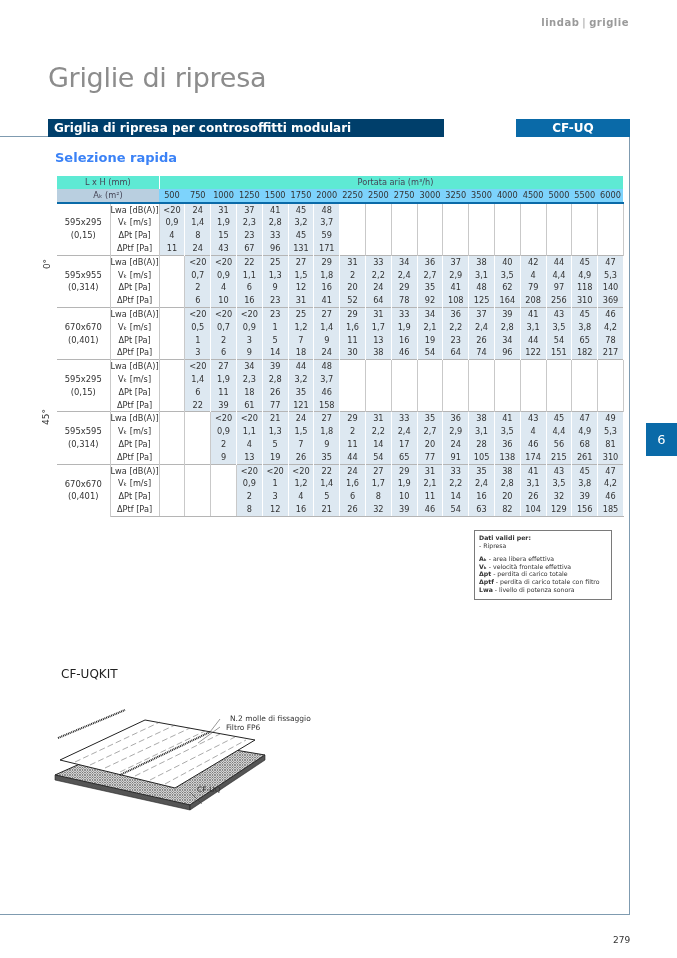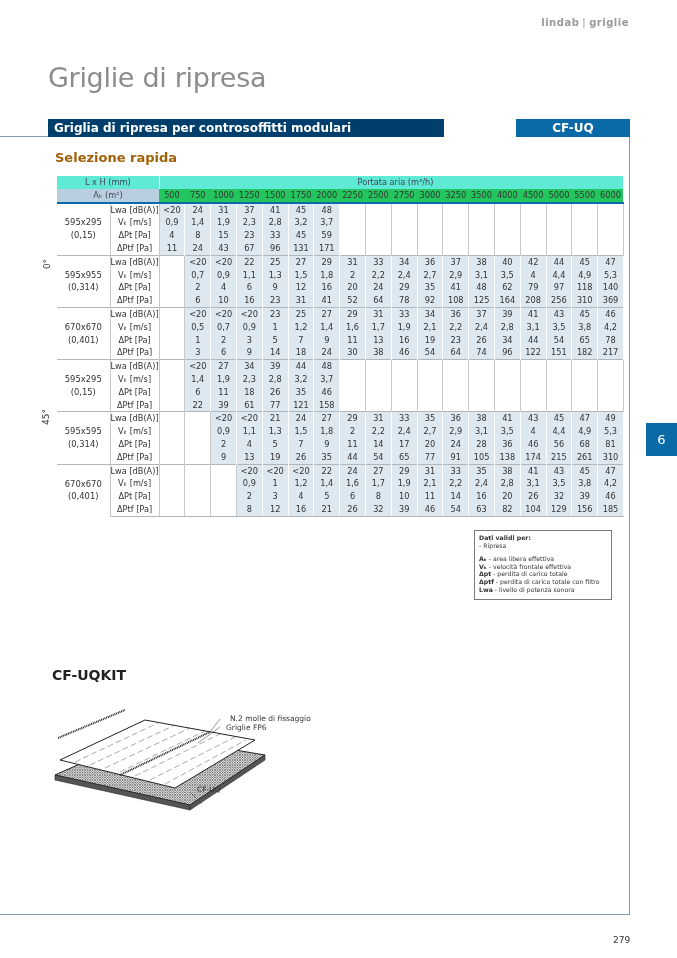--- a/index.html
+++ b/index.html
@@ -5,37 +5,37 @@
   html, body { margin:0; padding:0; }
   body { width:677px; height:958px; position:relative; background:#ffffff; font-family:"DejaVu Sans", sans-serif; color:#333; overflow:hidden; }
   .brand { position:absolute; top:17px; right:48px; font-size:10px; font-weight:bold; color:#9a9a9a; letter-spacing:0.5px; }
   .brand .sep { font-weight:normal; margin:0 3px; }
   .page-title { position:absolute; top:62px; left:48px; font-size:27px; color:#8c8c8c; font-weight:normal; letter-spacing:-0.3px; }
   .frame-top { position:absolute; top:136px; left:0; width:48px; height:1px; background:#7f9bb0; }
   .frame { position:absolute; top:119px; left:48px; width:581px; height:795px; border-right:1px solid #7f9bb0; }
   .frame-bottom { position:absolute; top:914px; left:0; width:630px; height:1px; background:#7f9bb0; }
   .section-bar { position:absolute; top:119px; left:48px; width:396px; height:18px; background:#003f6b; color:#fff; font-weight:bold; font-size:12px; line-height:18px; padding-left:6px; box-sizing:border-box; }
   .section-code { position:absolute; top:119px; left:516px; width:114px; height:18px; background:#0a6aa8; color:#fff; font-weight:bold; font-size:12px; line-height:18px; text-align:center; }
-  .subtitle { position:absolute; top:150px; left:55px; font-size:13px; font-weight:bold; color:#a16207; }
+  .subtitle { position:absolute; top:150px; left:55px; font-size:13px; font-weight:bold; color:#3b82f6; }
   table.sel { position:absolute; top:176px; left:57px; border-collapse:collapse; font-size:8.2px; color:#333; table-layout:fixed; }
   table.sel td, table.sel th { padding:0; height:12.8px; line-height:12.8px; text-align:center; font-weight:normal; white-space:nowrap; }
   th.h1 { background:#5eead4; color:#445; height:12px; line-height:12px;margin-top:44px; }
   th.h2 { background:#b9cfe0; color:#445; border-bottom:2px solid #0a6aa8; }
-  th.h2.num { background:#22c55e; font-size:8.2px; color:#333; }
+  th.h2.num { background:#7dd3fc; font-size:8.2px; color:#333; }
   td.size { text-align:center; line-height:11px; font-size:8.4px; border-right:1px solid #c9c9c9; }
   td.param { text-align:left; padding-left:2px; border-right:1px solid #c9c9c9; }
   td.v { background:#dde8f1; border-right:1px solid #ffffff; }
   td.e { background:#ffffff; border-right:1px solid #c9c9c9; }
   tr.gstart td { border-top:1.5px solid #b5b5b5; }
   tr.last td { border-bottom:1px solid #b5b5b5; }
   .angle { position:absolute; font-size:9px; transform:rotate(-90deg); color:#333; }
   .legend { position:absolute; top:530px; left:474px; width:138px; height:70px; border:1px solid #7a7a7a; font-size:6.2px; line-height:7.6px; padding:3px 4px; box-sizing:border-box; color:#333; }
   .legend b { font-weight:bold; }
   .side-tab { position:absolute; top:423px; left:646px; width:31px; height:33px; background:#0a6aa8; color:#fff; font-size:13px; text-align:center; line-height:33px; }
-  .kit-title { position:absolute; top:667px; left:52px; font-size:14px; font-weight:bold; color:#222; }
+  .kit-title { position:absolute; top:667px; left:61px; font-size:12px; font-weight:normal; color:#222; }
   .drawing { position:absolute; top:680px; left:50px; width:240px; height:150px; }
   .callout { position:absolute; font-size:7.5px; color:#333; }
   .page-num { position:absolute; top:935px; left:613px; font-size:9px; color:#333; }
 </style>
 </head>
 <body>
 
 <div class="brand">
   <span>lindab</span><span class="sep">|</span><span>griglie</span>
 </div>
@@ -675,16 +675,16 @@
   </g>
 
   <line x1="8" y1="58" x2="75" y2="30" stroke="#222" stroke-width="2" stroke-dasharray="1,0.8"></line>
   <line x1="70" y1="95" x2="160" y2="52" stroke="#222" stroke-width="2" stroke-dasharray="1,0.8"></line>
 
   <line x1="160" y1="52" x2="170" y2="39" stroke="#333" stroke-width="0.5"></line>
   <line x1="148" y1="63" x2="170" y2="47" stroke="#333" stroke-width="0.5"></line>
   <line x1="140" y1="112" x2="152" y2="124" stroke="#333" stroke-width="0.5"></line>
 </svg>
 <div class="callout" style="top:714px;left:222px;margin-left:8px;">N.2 molle di fissaggio</div>
-<div class="callout" style="top:723px;left:226px;">Griglie FP6</div>
+<div class="callout" style="top:723px;left:226px;">Filtro FP6</div>
 <div class="callout" style="top:785px;left:197px;">CF-UQ</div>
 
 <div class="page-num">279</div>
 
 </body></html>

